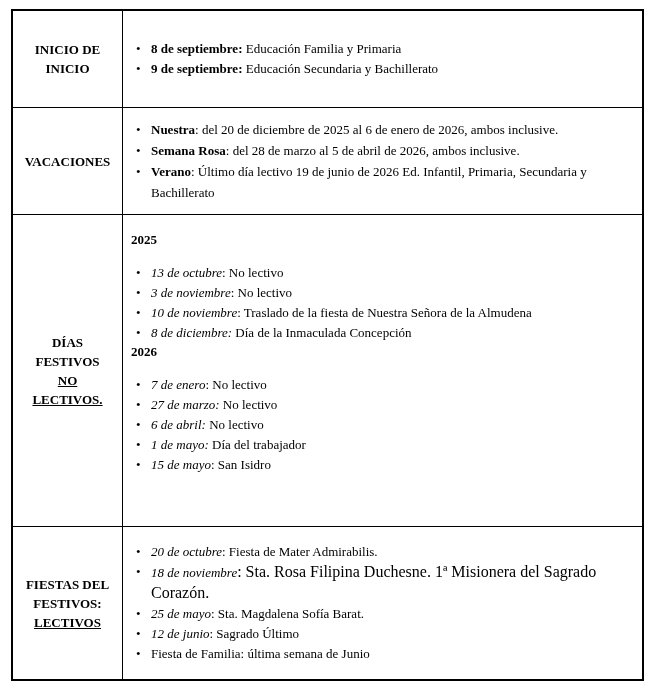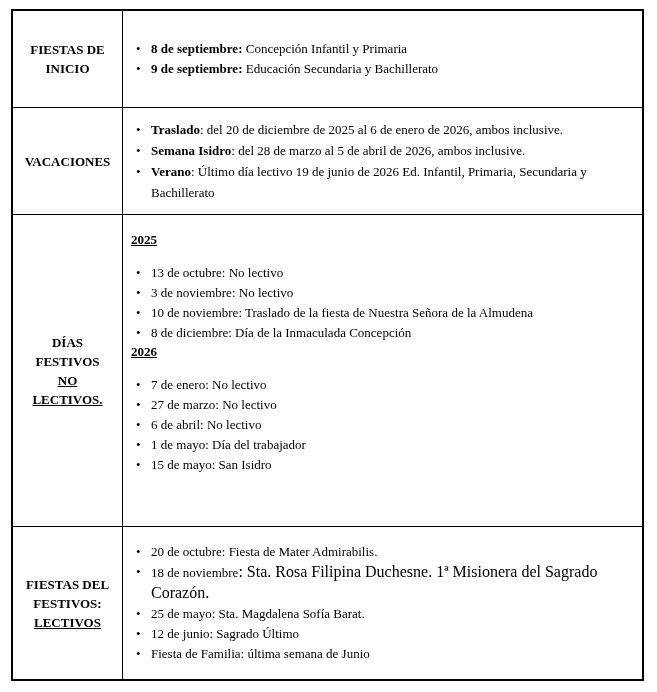--- a/index.html
+++ b/index.html
@@ -27,68 +27,68 @@
   }
   .label-line.u{text-decoration:underline;}
 
   .content-cell{
     flex:1;display:flex;flex-direction:column;box-sizing:border-box;
     padding:6px 10px 6px 8px;justify-content:center;
   }
   .row-2 .content-cell{justify-content:flex-start;padding-top:16px;}
 
   .year-heading{
-    font-weight:bold;text-decoration:underline;font-size:13px;
+    font-weight:bold;font-size:13px;
     margin:0 0 14px 0;line-height:18px;
   }
   .bullet-list + .year-heading{}
 
   .bullet-item{display:flex;font-size:13px;line-height:20px;}
   .row-1 .bullet-item{line-height:21px;}
   .marker{flex:0 0 20px;padding-left:5px;box-sizing:border-box;}
   .bullet-text{flex:1;}
   .date.bold{font-weight:bold;}
-  .date.italic{}
+  .date.italic{font-style:italic;}
   .rest.small{font-size:16px;}
 </style>
 </head>
 <body>
 
 <div class="table">
     <div class="row row-0">
       <div class="label-cell">
-        <div class="label-line">FIESTAS DE</div>
+        <div class="label-line">INICIO DE</div>
         <div class="label-line">INICIO</div>
       </div>
       <div class="content-cell">
         <div class="bullet-list">
           <div class="bullet-item">
             <span class="marker">•</span>
-            <span class="bullet-text"><span class="date bold">8 de septiembre:</span><span class="rest"> Concepción Infantil y Primaria</span></span>
+            <span class="bullet-text"><span class="date bold">8 de septiembre:</span><span class="rest"> Educación Familia y Primaria</span></span>
           </div>
           <div class="bullet-item">
             <span class="marker">•</span>
             <span class="bullet-text"><span class="date bold">9 de septiembre:</span><span class="rest"> Educación Secundaria y Bachillerato</span></span>
           </div>
         </div>
       </div>
     </div>
     <div class="row row-1">
       <div class="label-cell">
         <div class="label-line">VACACIONES</div>
       </div>
       <div class="content-cell">
         <div class="bullet-list">
           <div class="bullet-item">
             <span class="marker">•</span>
-            <span class="bullet-text"><span class="date bold">Traslado</span><span class="rest">: del 20 de diciembre de 2025 al 6 de enero de 2026, ambos inclusive.</span></span>
+            <span class="bullet-text"><span class="date bold">Nuestra</span><span class="rest">: del 20 de diciembre de 2025 al 6 de enero de 2026, ambos inclusive.</span></span>
           </div>
           <div class="bullet-item">
             <span class="marker">•</span>
-            <span class="bullet-text"><span class="date bold">Semana Isidro</span><span class="rest">: del 28 de marzo al 5 de abril de 2026, ambos inclusive.</span></span>
+            <span class="bullet-text"><span class="date bold">Semana Rosa</span><span class="rest">: del 28 de marzo al 5 de abril de 2026, ambos inclusive.</span></span>
           </div>
           <div class="bullet-item">
             <span class="marker">•</span>
             <span class="bullet-text"><span class="date bold">Verano</span><span class="rest">: Último día lectivo 19 de junio de 2026 Ed. Infantil, Primaria, Secundaria y Bachillerato</span></span>
           </div>
         </div>
       </div>
     </div>
     <div class="row row-2">
       <div class="label-cell">

